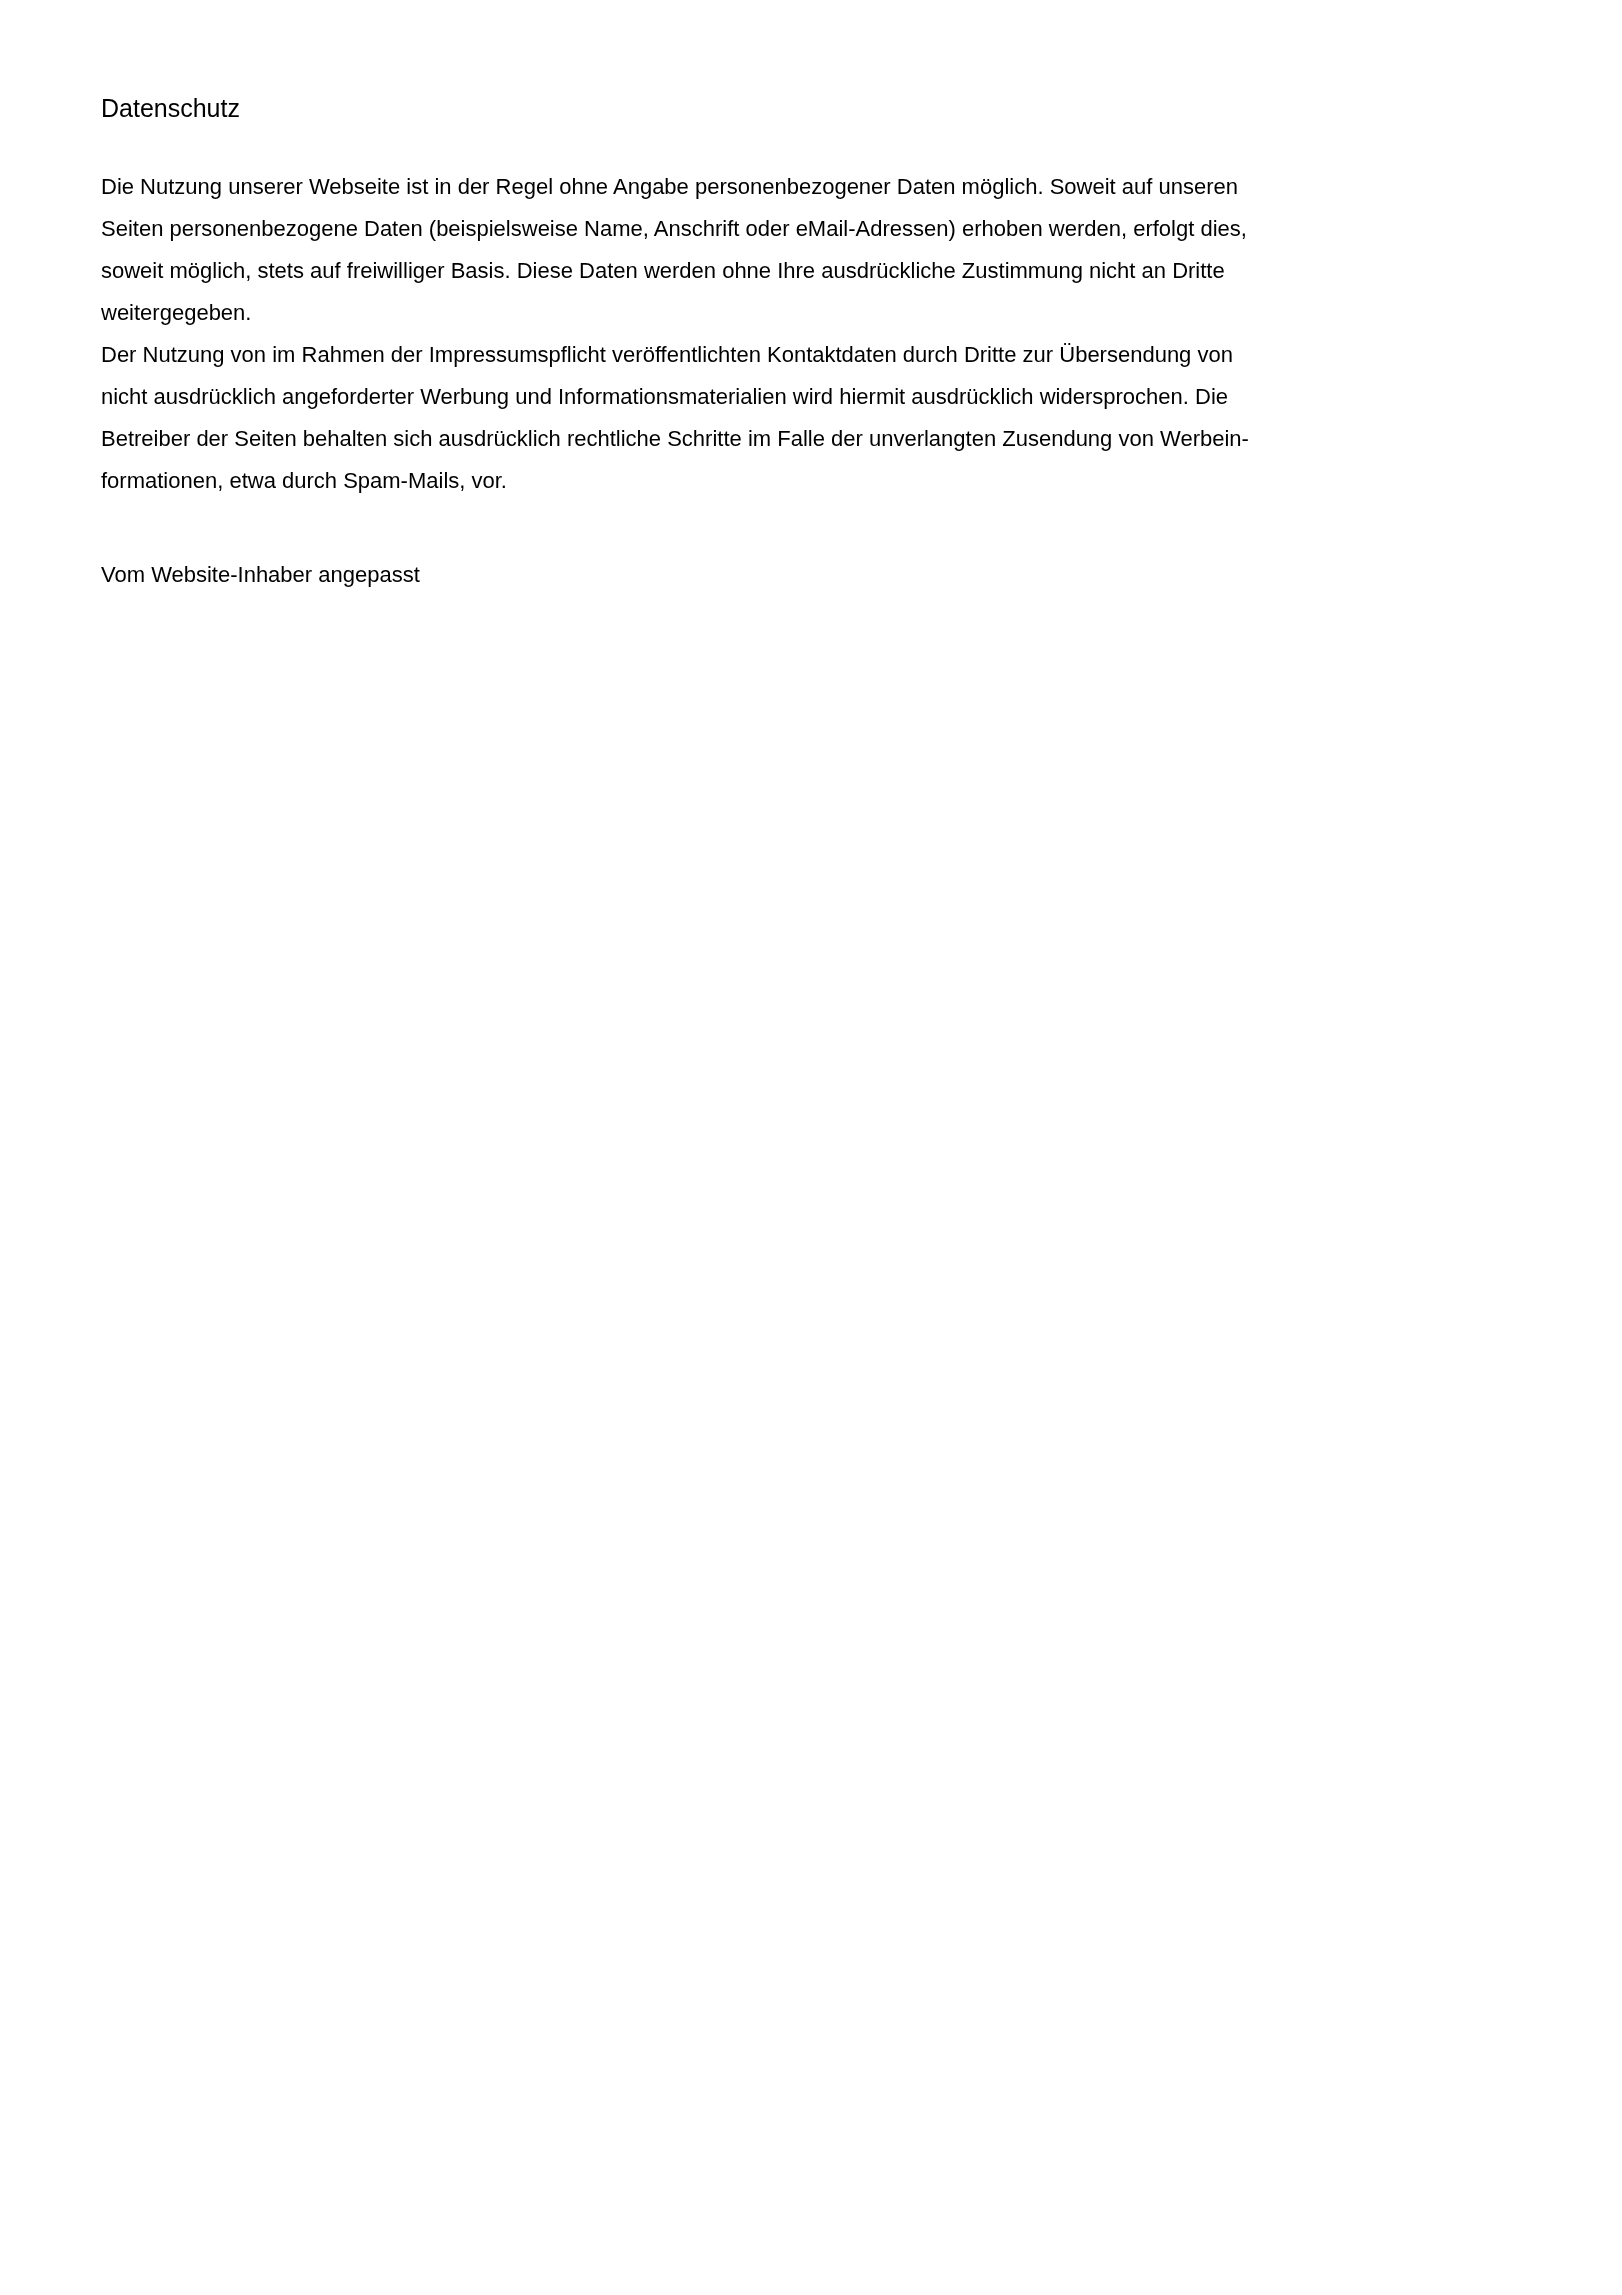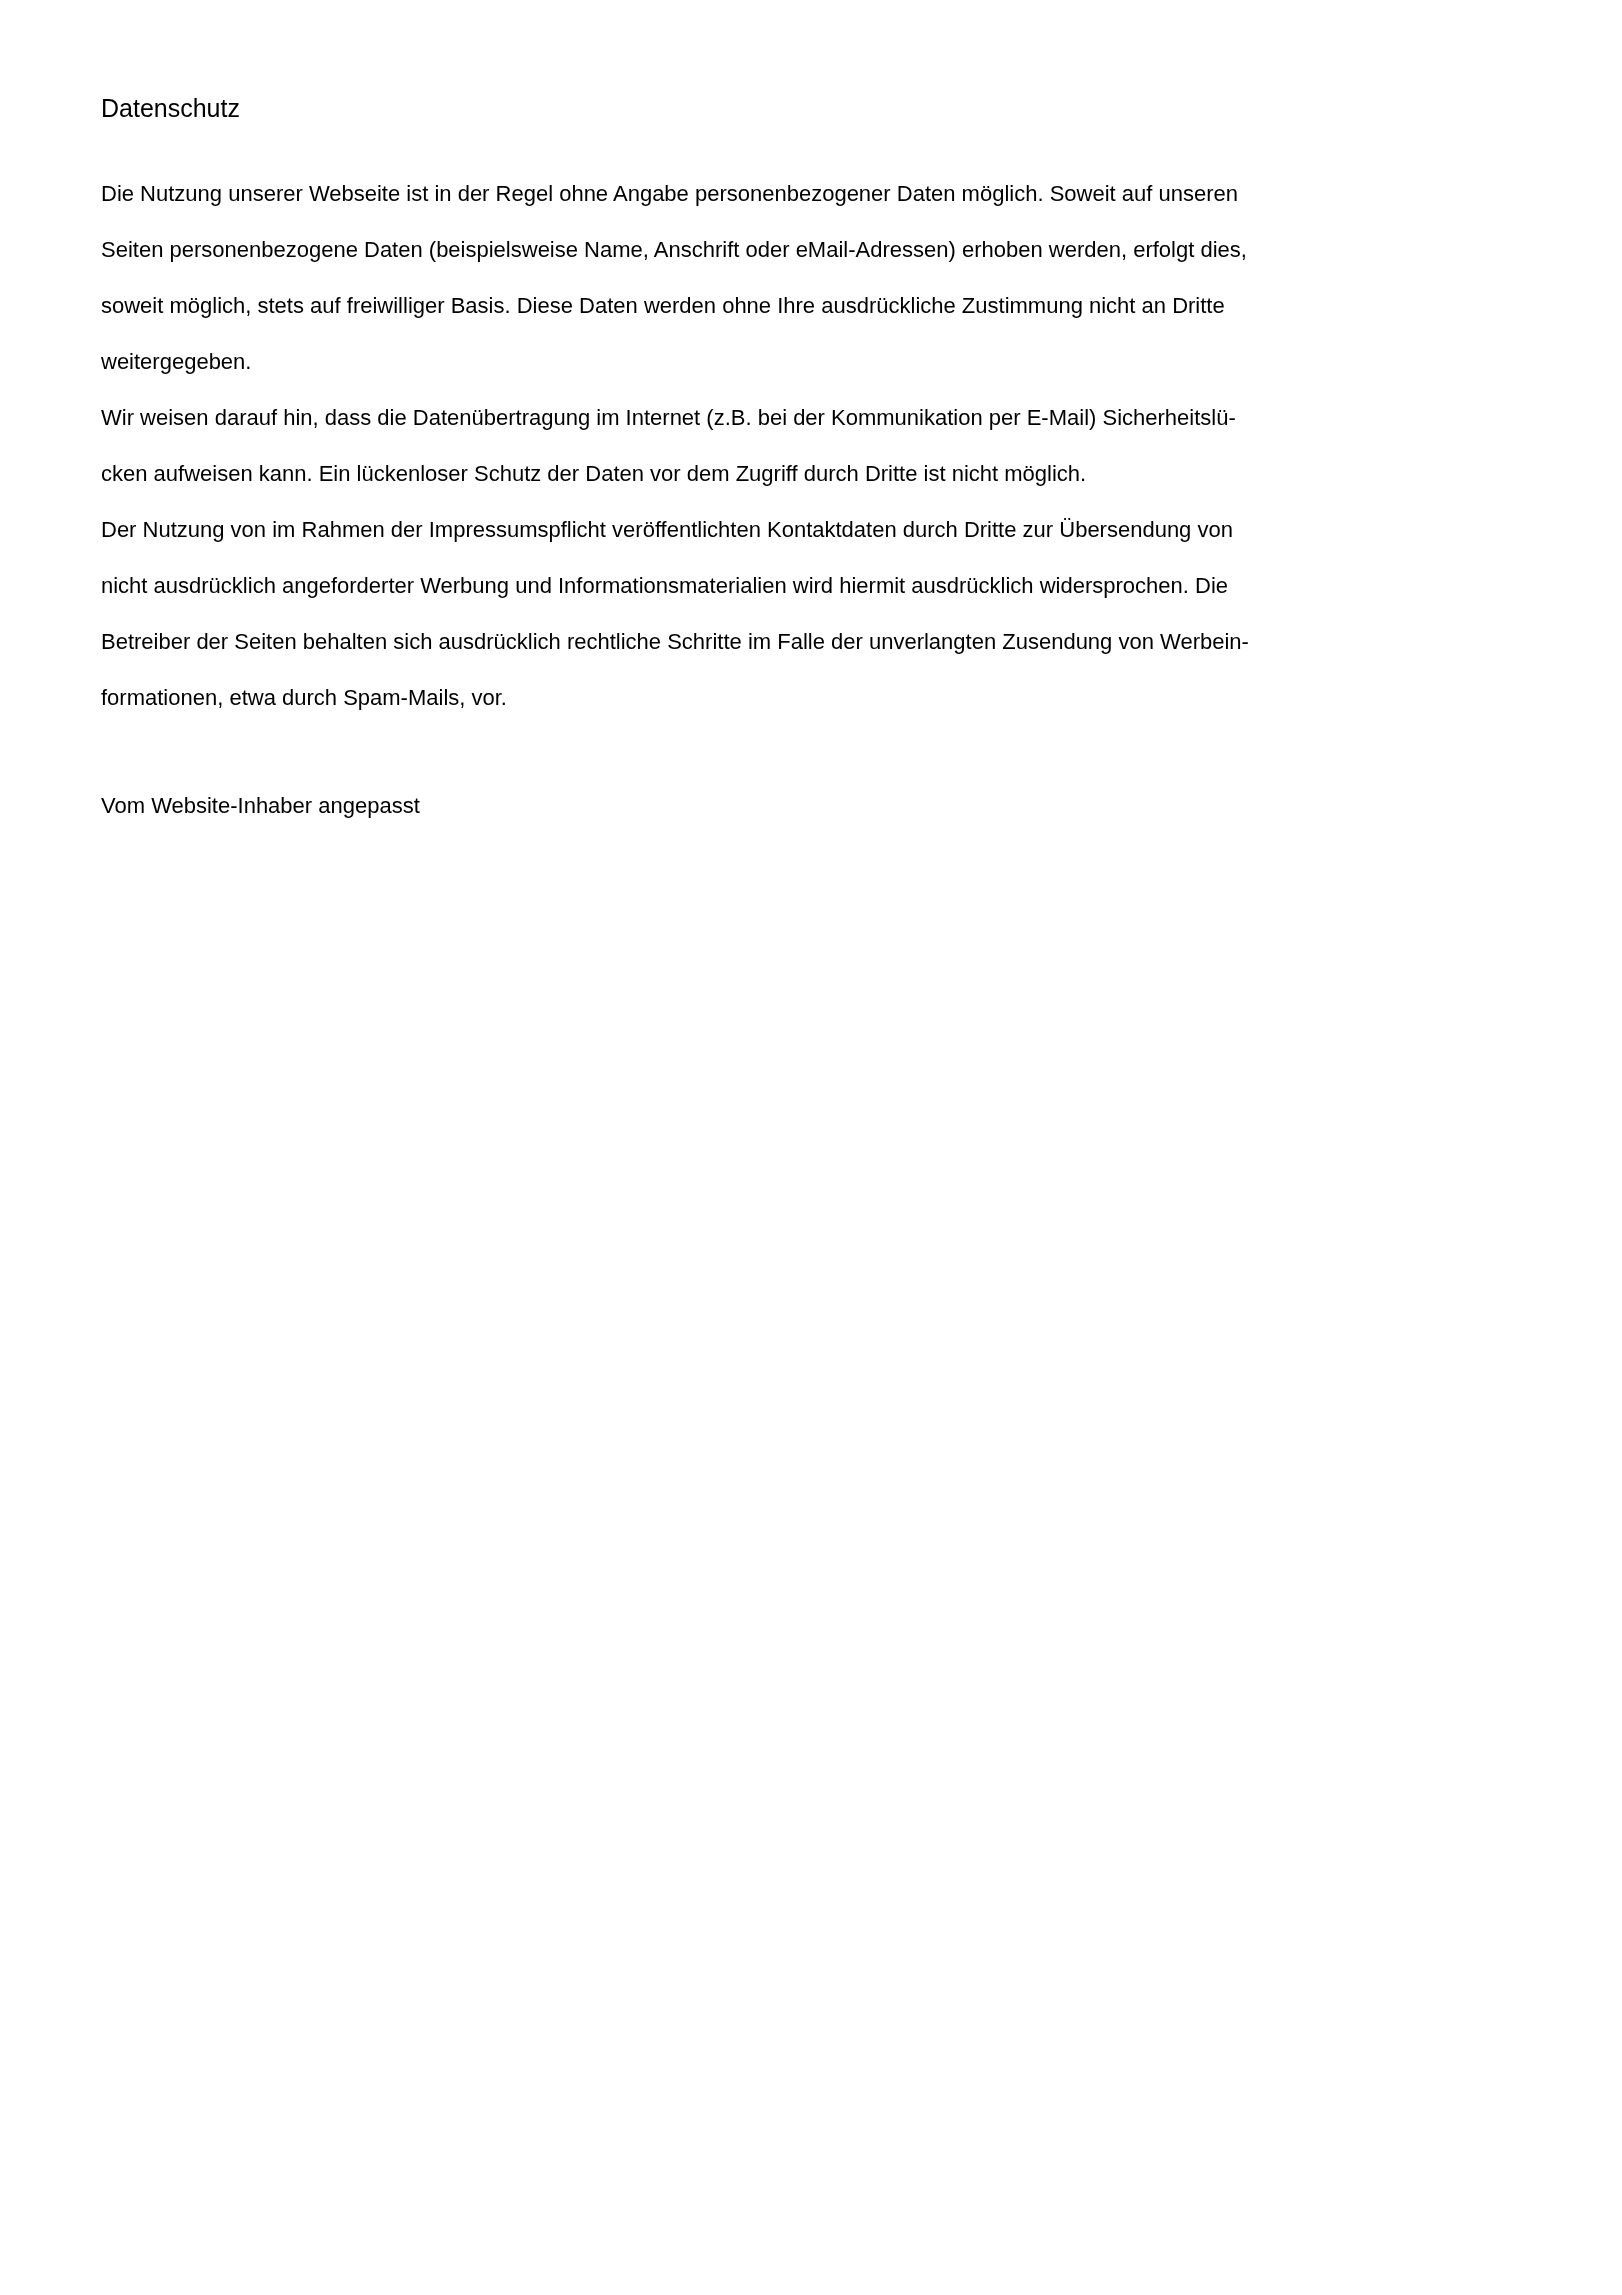--- a/index.html
+++ b/index.html
@@ -26,41 +26,39 @@
     margin: 0;
     font-size: 25px;
     font-weight: 400;
     line-height: 38px;
     color: #000000;
   }
   .para {
     margin: 0;
     font-size: 22px;
     font-weight: 400;
-    line-height: 56px;
+    line-height: 42px;
     color: #000000;
     white-space: pre-line; 
   }
   .para.after-heading { margin-top: 39px; }   
   .para.gap-above    { margin-top: 52px; }  
 </style>
 </head>
 <body>
 
 <div class="page">
   <div class="content">
     <h1 class="doc-title">Datenschutz</h1>
 
     <p class="para after-heading">Die Nutzung unserer Webseite ist in der Regel ohne Angabe personenbezogener Daten möglich. Soweit auf unseren
 Seiten personenbezogene Daten (beispielsweise Name, Anschrift oder eMail-Adressen) erhoben werden, erfolgt dies,
 soweit möglich, stets auf freiwilliger Basis. Diese Daten werden ohne Ihre ausdrückliche Zustimmung nicht an Dritte
 weitergegeben.</p>
 
-    <p class="para">Wir weisen darauf hin, dass die Datenübertragung im Internet (z.B. bei der Kommunikation per E-Mail) Sicherheitslü-
-cken aufweisen kann. Ein lückenloser Schutz der Daten vor dem Zugriff durch Dritte ist nicht möglich.</p>
 
     <p class="para">Der Nutzung von im Rahmen der Impressumspflicht veröffentlichten Kontaktdaten durch Dritte zur Übersendung von
 nicht ausdrücklich angeforderter Werbung und Informationsmaterialien wird hiermit ausdrücklich widersprochen. Die
 Betreiber der Seiten behalten sich ausdrücklich rechtliche Schritte im Falle der unverlangten Zusendung von Werbein-
 formationen, etwa durch Spam-Mails, vor.</p>
 
     <p class="para gap-above">Vom Website-Inhaber angepasst</p>
 
   </div>
 </div>

